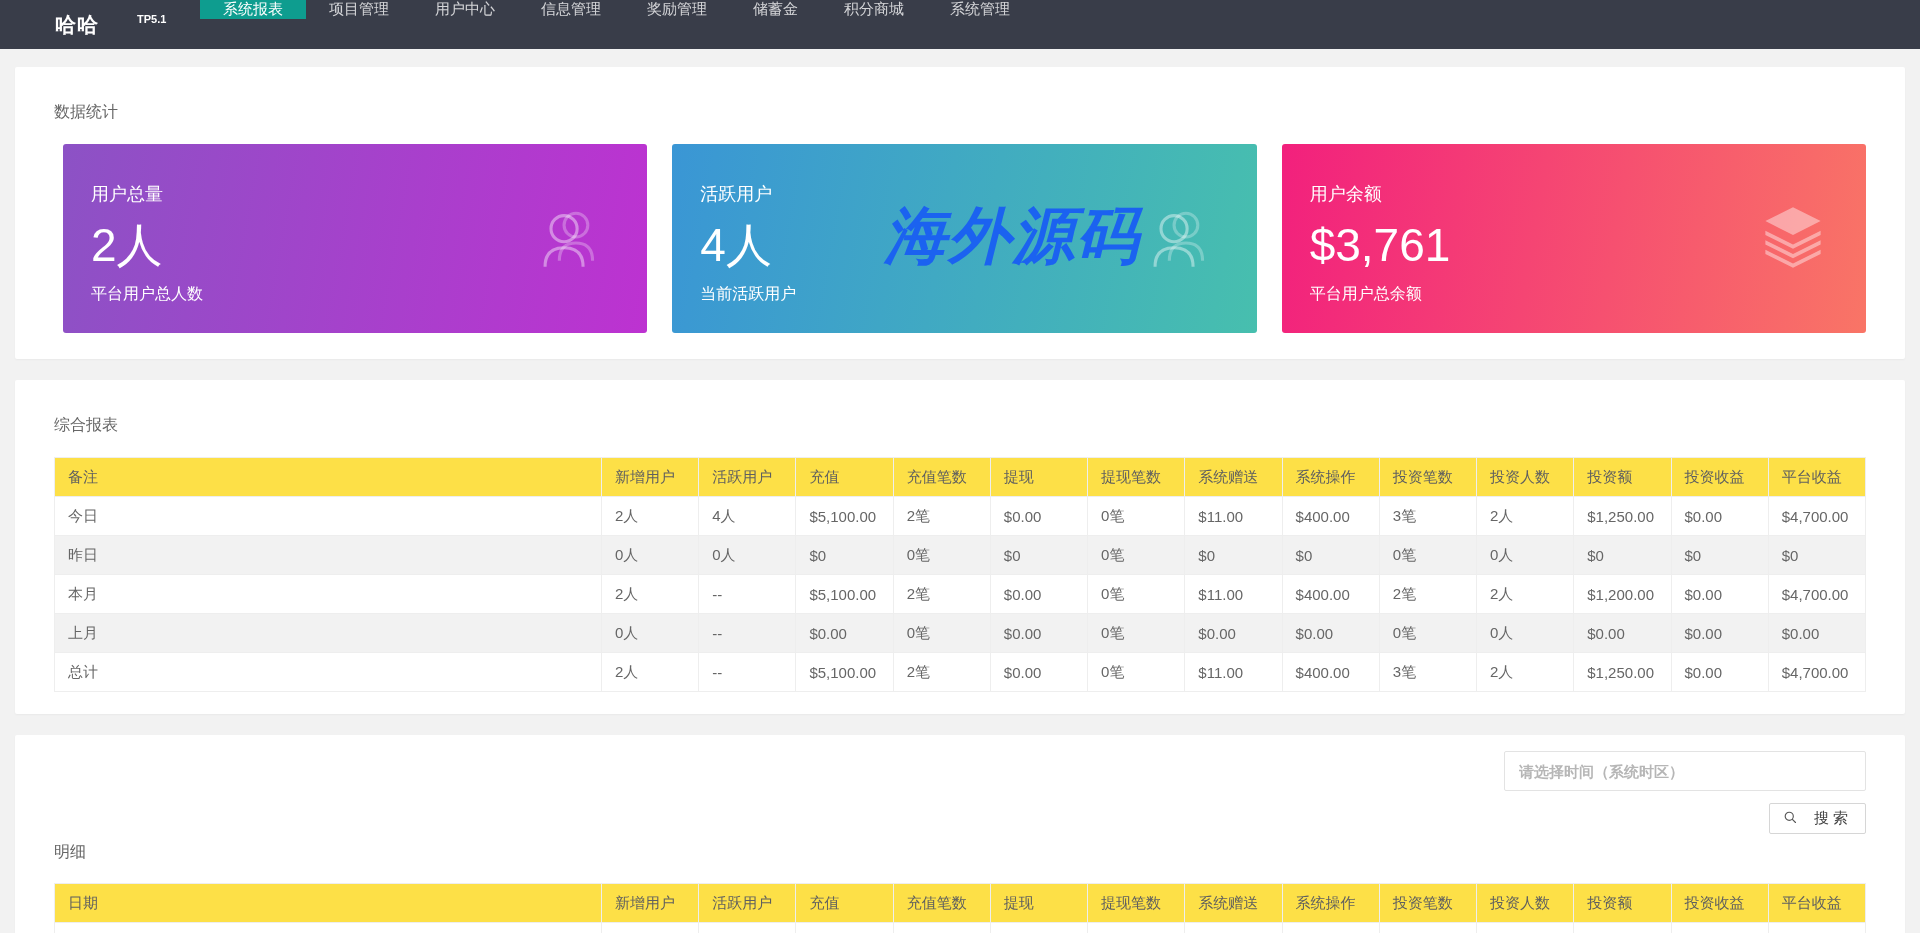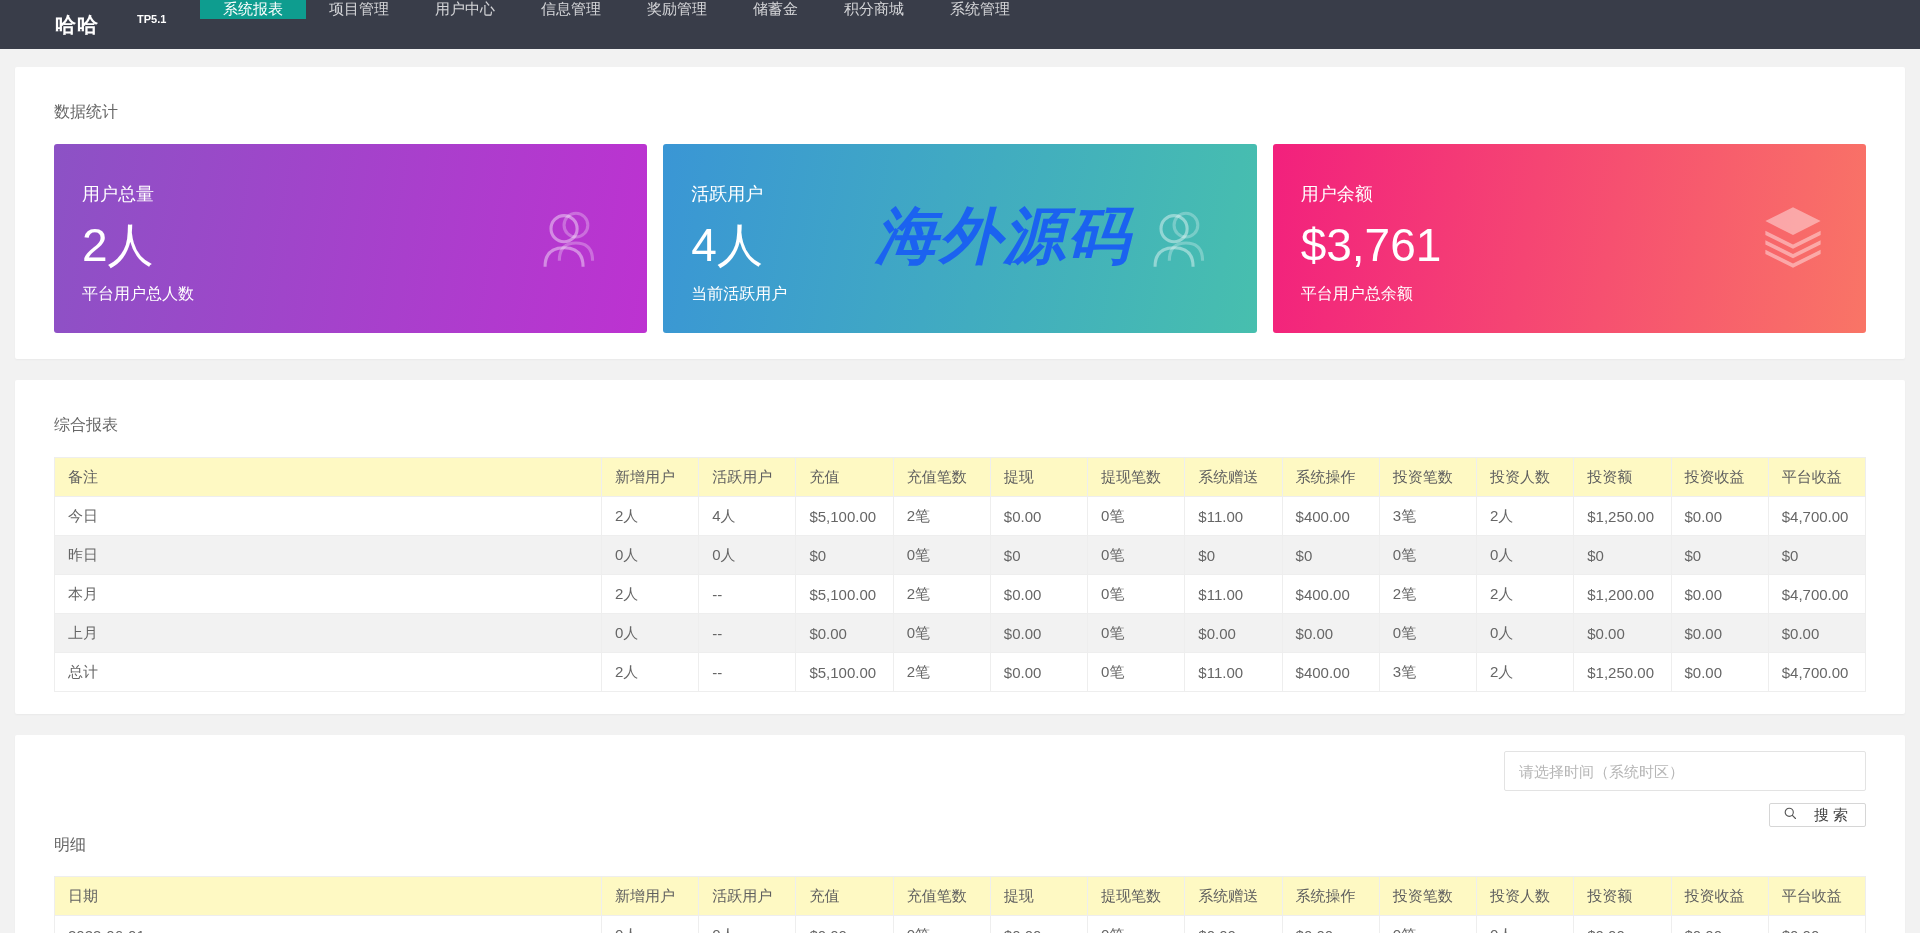--- a/index.html
+++ b/index.html
@@ -20,42 +20,42 @@
   .user-menu { display:flex; align-items:center; gap:6px; padding:0 18px; color:#fff; font-size:15px; cursor:pointer; }
 
   
   main { padding:18px 15px; }
   .panel { background:#fff; border-radius:2px; box-shadow:0 1px 2px rgba(0,0,0,.04); margin-bottom:21px; padding:0 39px; }
   .section-title { font-size:16px; color:#666; padding:35px 0 21px 0; }
 
   
   .panel-stats { padding-bottom:26px; }
   .cards { display:flex; gap:16px; }
-  .stat-card { position:relative; flex:1; height:189px; border-radius:3px; color:#fff; padding:38px 0 0 28px; overflow:hidden; }
+  .stat-card { position:relative; flex:1; height:189px; border-radius:3px; color:#fff; padding:38px 0 0 28px; overflow:hidden;margin-left:9px; }
   .card-label { font-size:18px; }
   .card-value { font-size:46px; margin-top:14px; line-height:1.1; }
   .card-caption { font-size:16px; margin-top:13px; }
   .card-icon { position:absolute; right:39px; top:50%; transform:translateY(-50%); }
   .watermark { position:absolute; left:212px; top:50%; transform:translateY(-54%); font-family:"DejaVu Serif","Liberation Serif",serif; font-style:italic; font-weight:bold; font-size:62px; white-space:nowrap; z-index:2; letter-spacing:2px; }
 
   
   table { width:100%; border-collapse:collapse; table-layout:fixed; }
   th, td { border:1px solid #eeeeee; height:39px; padding:0 13px; font-size:15px; color:#666; text-align:left; font-weight:400; overflow:hidden; white-space:nowrap; }
-  thead th { background:#fef9c3; color:#5f5f5f; }
+  thead th { background:#fde047; color:#5f5f5f; }
   tbody tr:nth-child(even) td { background:#f2f2f2; }
   th:first-child, td:first-child { width:30.2%; }
   .panel-summary { padding-bottom:22px; }
 
   
   .panel-detail { padding-bottom:0; }
   .search-row { display:flex; justify-content:flex-end; padding-top:16px; }
-  .time-input { width:362px; height:40px; border:1px solid #e3e3e3; border-radius:2px; padding:0 14px; font-size:15px; color:#333; outline:none; font-family:inherit; }
+  .time-input { width:362px; height:40px; border:1px solid #e3e3e3; border-radius:2px; padding:0 14px; font-size:15px; color:#333; outline:none; font-family:inherit;font-weight:bold; }
   .time-input::placeholder { color:#b6b6b6; }
   .search-btn-row { display:flex; justify-content:flex-end; padding-top:12px; }
-  .search-button { display:flex; align-items:center; gap:16px; height:24px; padding:0 13px; background:#fff; border:1px solid #d6d6d6; border-radius:2px; font-size:15px; color:#444; cursor:pointer; font-family:inherit; }
+  .search-button { display:flex; align-items:center; gap:16px; height:31px; padding:0 13px; background:#fff; border:1px solid #d6d6d6; border-radius:2px; font-size:15px; color:#444; cursor:pointer; font-family:inherit; }
   .search-button .btn-label { letter-spacing:4px; }
   .detail-title { padding:8px 0 20px 0; }
 </style>
 </head>
 <body>
 
 <header class="navbar" style="background: rgb(57, 61, 73);">
   <div class="logo">
     <span class="logo-text">哈哈</span>
     <sup>TP5.1</sup>

